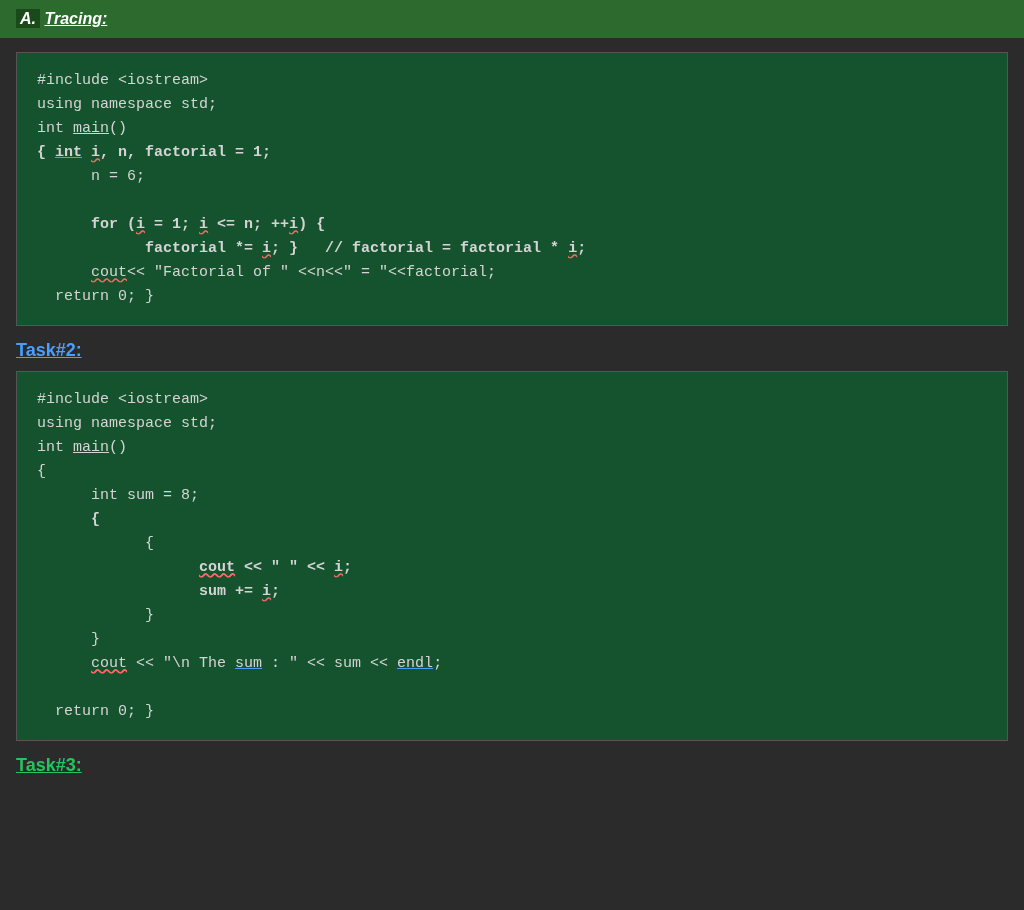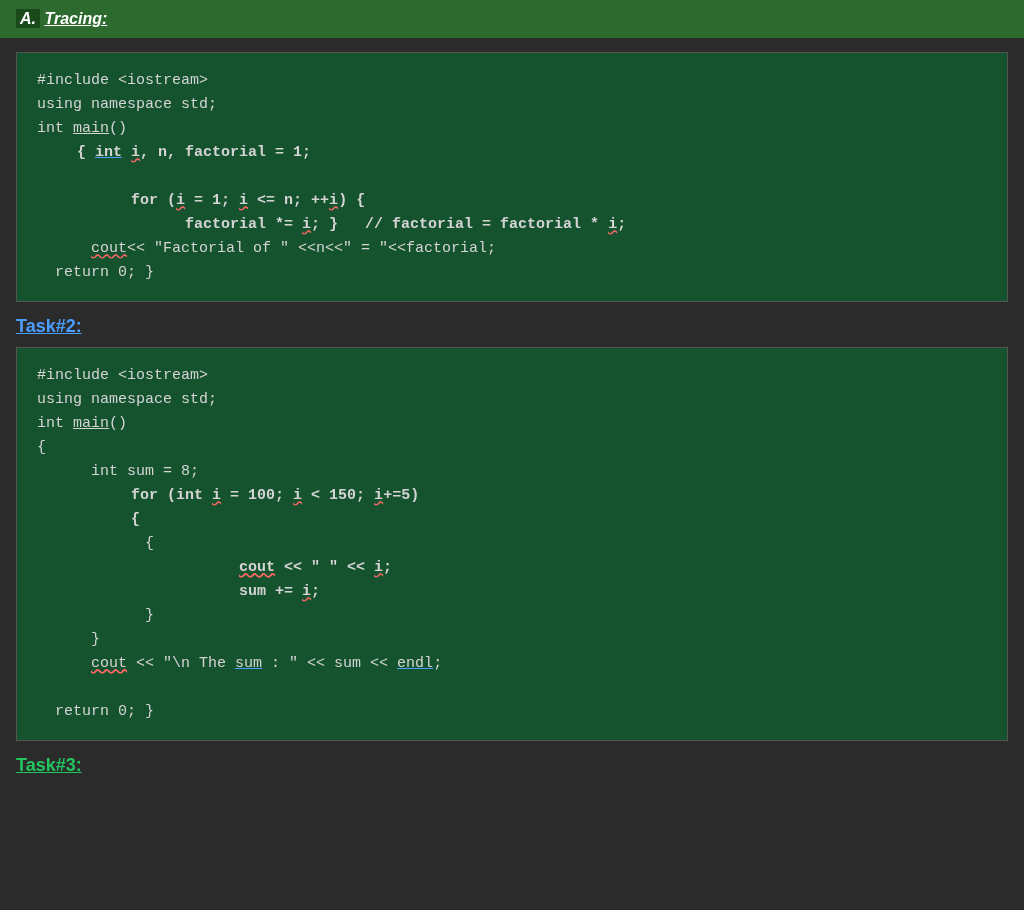--- a/index.html
+++ b/index.html
@@ -88,21 +88,20 @@
       text-decoration-color: #ff6666;
     }
 
     .var-underline {
       text-decoration: underline;
       text-decoration-color: #4a9eff;
     }
 
     .bold-line {
       font-weight: bold;
-      margin-left: 40px;
     }
 
     .task3-heading {
       color: #22c55e;
       font-size: 18px;
       font-weight: bold;
       font-family: Arial, sans-serif;
       text-decoration: underline;
       margin-top: 6px;
     }
@@ -118,36 +117,36 @@
 </div>
 
 <div class="page-content">
 
 
   <div class="code-block">
     <span class="code-line">#include &lt;iostream&gt;</span>
     <span class="code-line">using namespace std;</span>
     <span class="code-line">int <span class="fn">main</span>()</span>
     <span class="code-line bold-line">{ <span class="var-underline">int</span> <span class="var-squig">i</span>, n, factorial = 1;</span>
+    <span class="code-line">      n = 6;</span>
     <span class="code-line">&nbsp;</span>
     <span class="code-line bold-line">      <b>for</b> (<span class="var-squig">i</span> = 1; <span class="var-squig">i</span> &lt;= n; ++<span class="var-squig">i</span>) {</span>
     <span class="code-line bold-line">            <b>factorial *= <span class="var-squig">i</span>; }   // factorial = factorial * <span class="var-squig">i</span>;</b></span>
     <span class="code-line">      <span class="var-squig">cout</span>&lt;&lt; "Factorial of " &lt;&lt;n&lt;&lt;" = "&lt;&lt;factorial;</span>
     <span class="code-line">  return 0; }</span>
   </div>
 
   <div class="task-heading">Task#2:</div>
 
   <div class="code-block">
     <span class="code-line">#include &lt;iostream&gt;</span>
     <span class="code-line">using namespace std;</span>
     <span class="code-line">int <span class="fn">main</span>()</span>
     <span class="code-line">{</span>
     <span class="code-line">      int sum = 8;</span>
-    <span class="code-line bold-line">      <b>for</b> (int <span class="var-squig">i</span> = 100; <span class="var-squig">i</span> &lt; 150; <span class="var-squig">i</span>+=5)</span>
     <span class="code-line bold-line">      {</span>
     <span class="code-line">            {</span>
     <span class="code-line bold-line">                  <b><span class="var-squig"><span class="var-squig">cout</span></span></b> &lt;&lt; " " &lt;&lt; <span class="var-squig">i</span>;</span>
     <span class="code-line bold-line">                  <b>sum += <span class="var-squig">i</span>;</b></span>
     <span class="code-line">            }</span>
     <span class="code-line">      }</span>
     <span class="code-line">      <span class="var-squig"><span class="var-squig">cout</span></span> &lt;&lt; "\n The <span class="var-underline">sum</span> : " &lt;&lt; sum &lt;&lt; <span class="var-underline">endl</span>;</span>
     <span class="code-line">&nbsp;</span>
     <span class="code-line">  return 0; }</span>
   </div>

